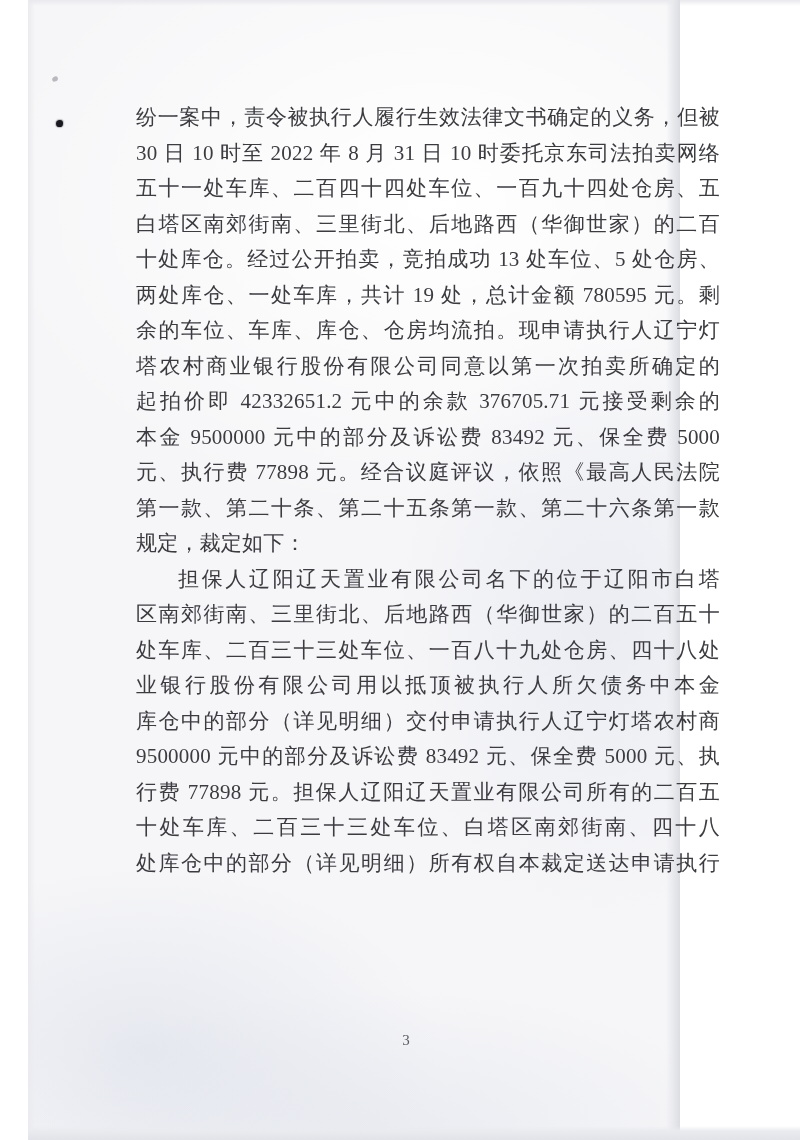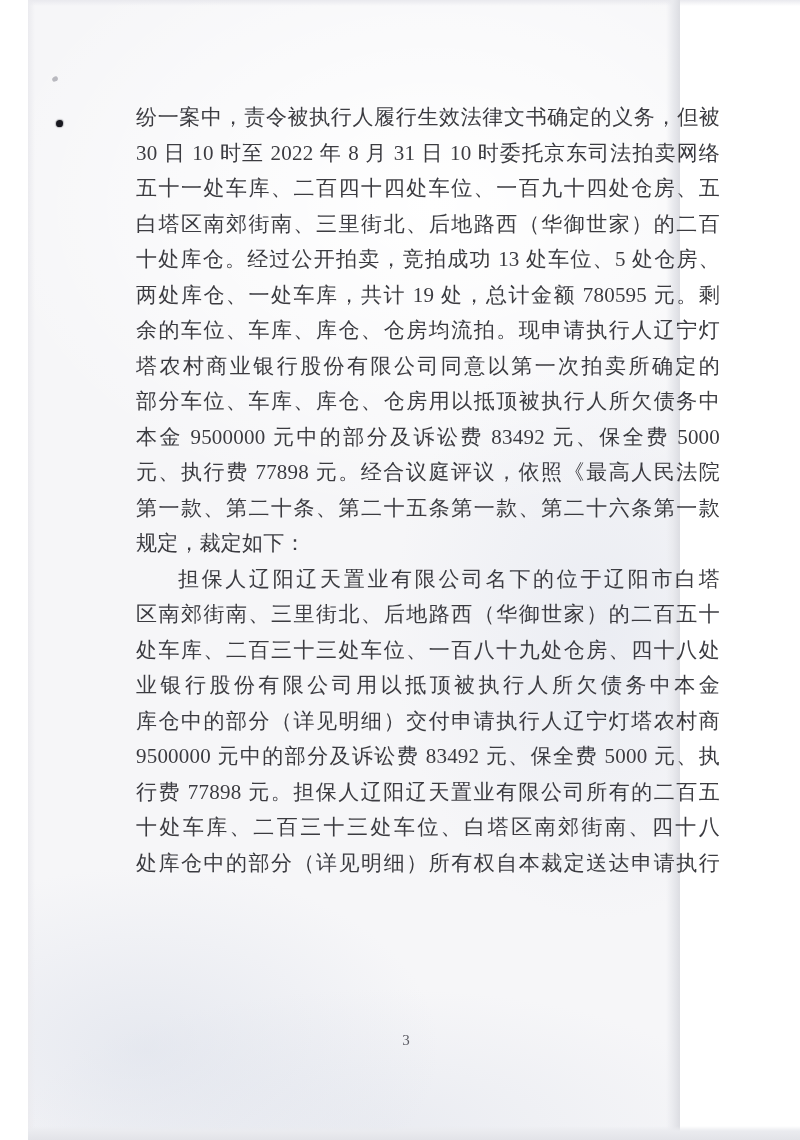--- a/index.html
+++ b/index.html
@@ -91,21 +91,21 @@
 
   <div class="textblock" id="textblock" style="color: rgb(59, 59, 64);">
       <div class="line">纷一案中，责令被执行人履行生效法律文书确定的义务，但被</div>
       <div class="line">30 日 10 时至 2022 年 8 月 31 日 10 时委托京东司法拍卖网络</div>
       <div class="line">五十一处车库、二百四十四处车位、一百九十四处仓房、五</div>
       <div class="line">白塔区南郊街南、三里街北、后地路西（华御世家）的二百</div>
       <div class="line">十处库仓。经过公开拍卖，竞拍成功 13 处车位、5 处仓房、</div>
       <div class="line">两处库仓、一处车库，共计 19 处，总计金额 780595 元。剩</div>
       <div class="line">余的车位、车库、库仓、仓房均流拍。现申请执行人辽宁灯</div>
       <div class="line">塔农村商业银行股份有限公司同意以第一次拍卖所确定的</div>
-      <div class="line">部分车位、车库、库仓、仓房用以抵顶被执行人所欠债务中</div>
+      <div class="line">起拍价即 42332651.2 元中的余款 376705.71 元接受剩余的</div>
       <div class="line">本金 9500000 元中的部分及诉讼费 83492 元、保全费 5000</div>
       <div class="line">元、执行费 77898 元。经合议庭评议，依照《最高人民法院</div>
       <div class="line">第一款、第二十条、第二十五条第一款、第二十六条第一款</div>
       <div class="line para-end">规定，裁定如下：</div>
       <div class="line indent">担保人辽阳辽天置业有限公司名下的位于辽阳市白塔</div>
       <div class="line">区南郊街南、三里街北、后地路西（华御世家）的二百五十</div>
       <div class="line">处车库、二百三十三处车位、一百八十九处仓房、四十八处</div>
       <div class="line">业银行股份有限公司用以抵顶被执行人所欠债务中本金</div>
       <div class="line">库仓中的部分（详见明细）交付申请执行人辽宁灯塔农村商</div>
       <div class="line">9500000 元中的部分及诉讼费 83492 元、保全费 5000 元、执</div>

